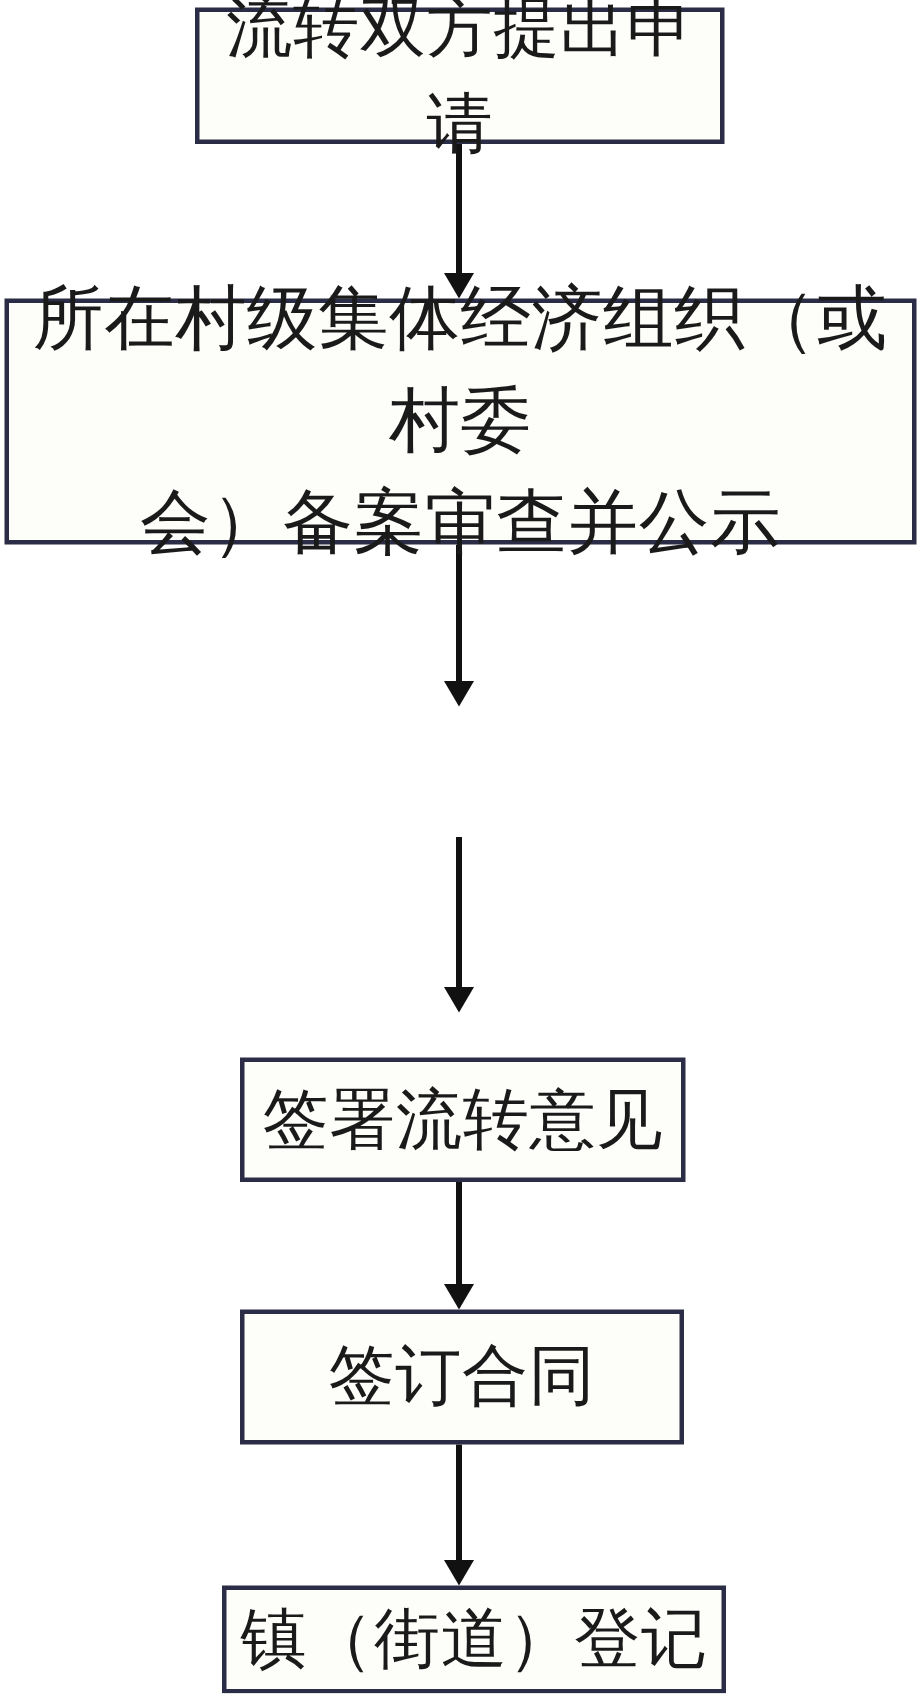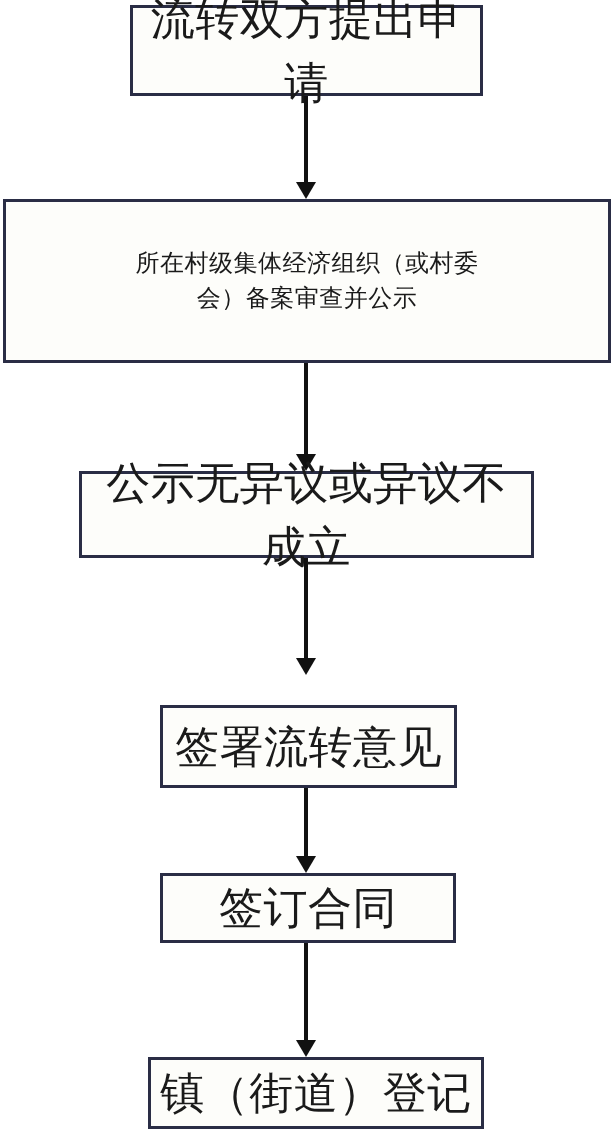--- a/index.html
+++ b/index.html
@@ -28,21 +28,21 @@
   .node-label {
     color: #1a1a1a;
     font-size: 44px;
     line-height: 1.45;
     letter-spacing: 0.5px;
     font-weight: 400;
     white-space: pre-line;
     padding: 0 6px;
   }
   .node.wide .node-label {
-    font-size: 24px;
+    font-size: 47px;
   }
   .connector {
     position: absolute;
   }
   .connector svg {
     display: block;
     overflow: visible;
   }
 </style>
 </head>
@@ -87,29 +87,26 @@
 
   <div class="node" style="left:130px; top:5px; width:353px; height:91px;">
     <span class="node-label">流转双方提出申请</span>
   </div>
 
   <div class="node wide" style="left:3px; top:199px; width:608px; height:164px;">
     <span class="node-label">所在村级集体经济组织（或村委
 会）备案审查并公示</span>
   </div>
 
-  <div class="node" style="left:79px; top:471px; width:455px; height:87px;">
-    <span class="node-label">公示无异议或异议不成立</span>
-  </div>
 
   <div class="node" style="left:160px; top:675px; width:297px; height:83px;margin-top:30px;">
     <span class="node-label">签署流转意见</span>
   </div>
 
-  <div class="node" style="left:160px; top:873px; width:296px; height:70px;">
+  <div class="node" style="left:160px; top:873px; width:296px; height:90px;">
     <span class="node-label">签订合同</span>
   </div>
 
   <div class="node" style="left:148px; top:1057px; width:336px; height:72px;">
     <span class="node-label">镇（街道）登记</span>
   </div>
 
 </div>
 
 </body></html>

